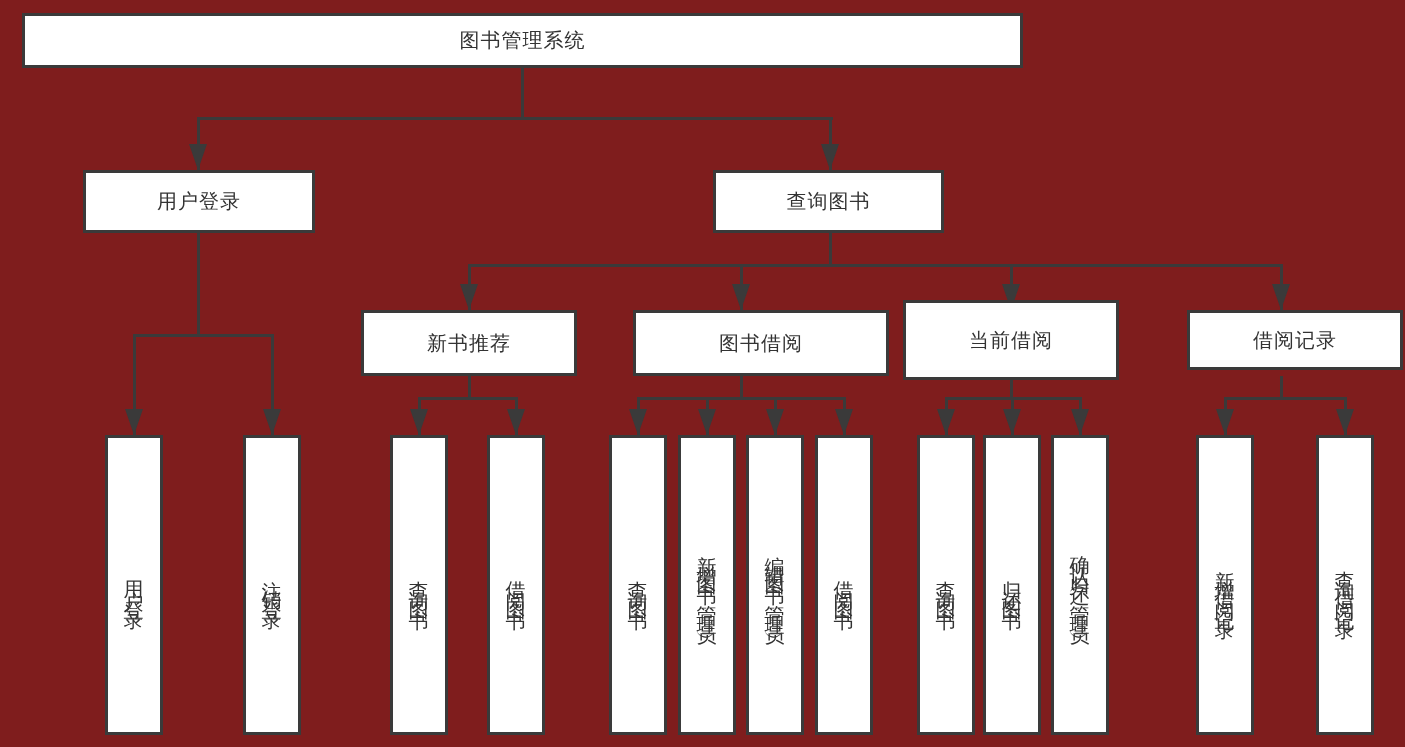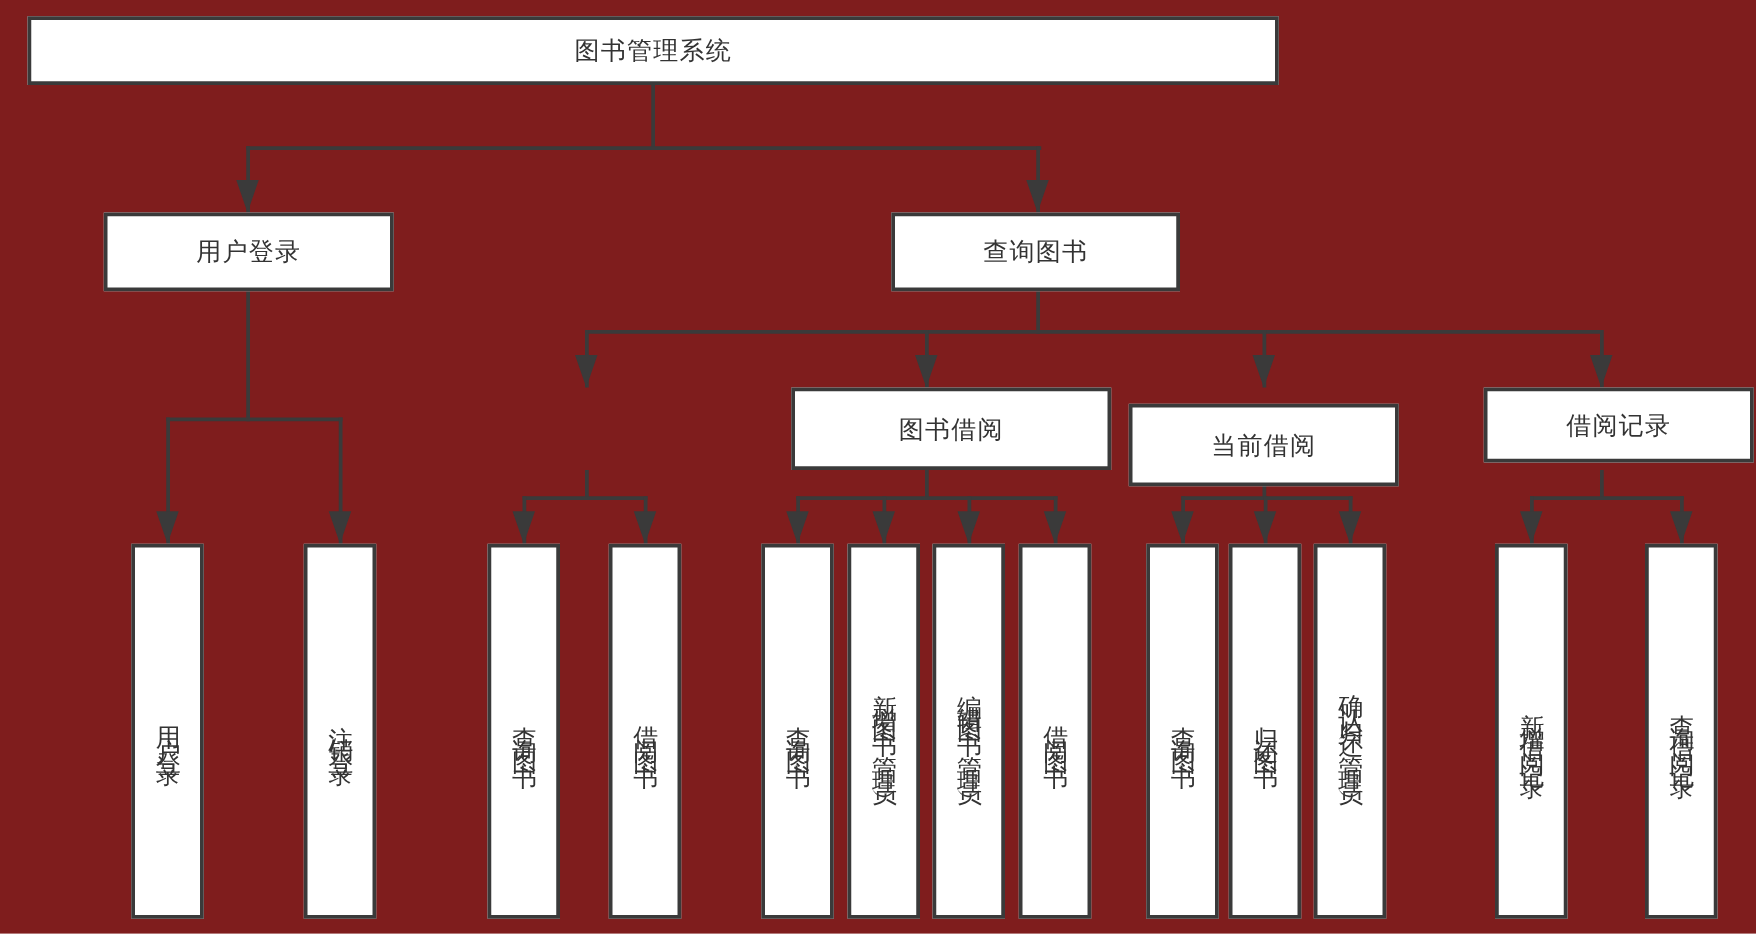--- a/index.html
+++ b/index.html
@@ -128,24 +128,27 @@
 
   <div class="node" style="left:22px;top:13px;width:1001px;height:55px">
     <span>图书管理系统</span>
   </div>
   <div class="node" style="left:83px;top:170px;width:232px;height:63px">
     <span>用户登录</span>
   </div>
   <div class="node" style="left:713px;top:170px;width:231px;height:63px">
     <span>查询图书</span>
   </div>
+  <div class="node" style="left:361px;top:310px;width:216px;height:66px">
+    <span>新书推荐</span>
+  </div>
   <div class="node" style="left:633px;top:310px;width:256px;height:66px">
     <span>图书借阅</span>
   </div>
-  <div class="node" style="left:903px;top:323px;width:216px;height:66px">
+  <div class="node" style="left:903px;top:300px;width:216px;height:80px">
     <span>当前借阅</span>
   </div>
   <div class="node" style="left:1187px;top:310px;width:216px;height:60px">
     <span>借阅记录</span>
   </div>
 
   <div class="leaf" style="left:105px">
     <span class="vtext">用户登录</span>
   </div>
   <div class="leaf" style="left:243px">

